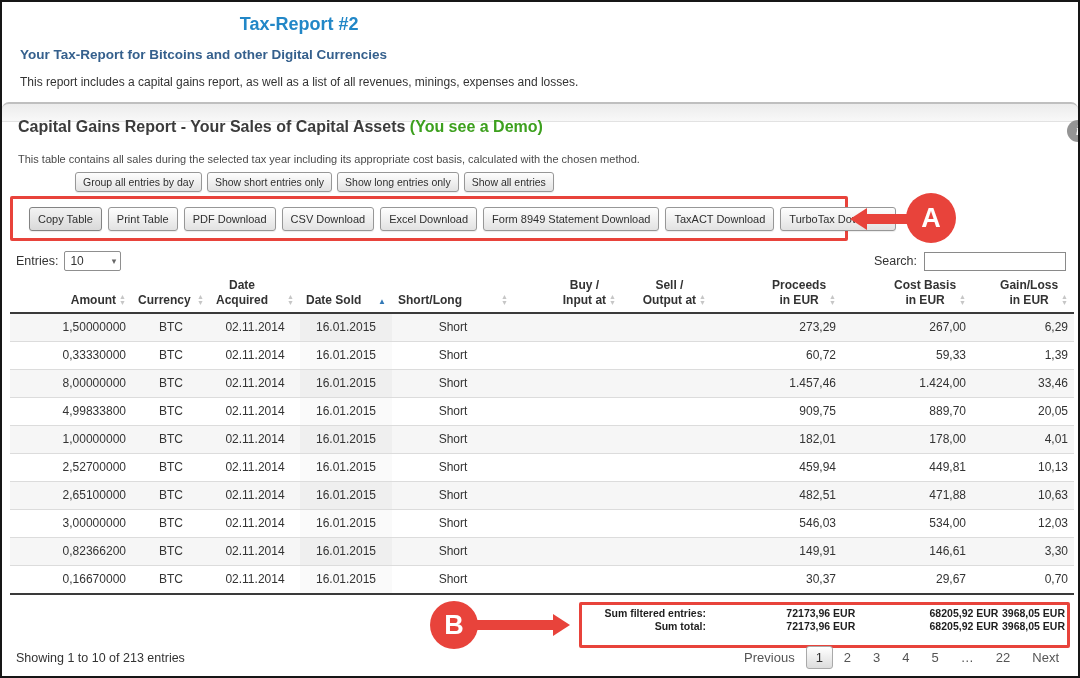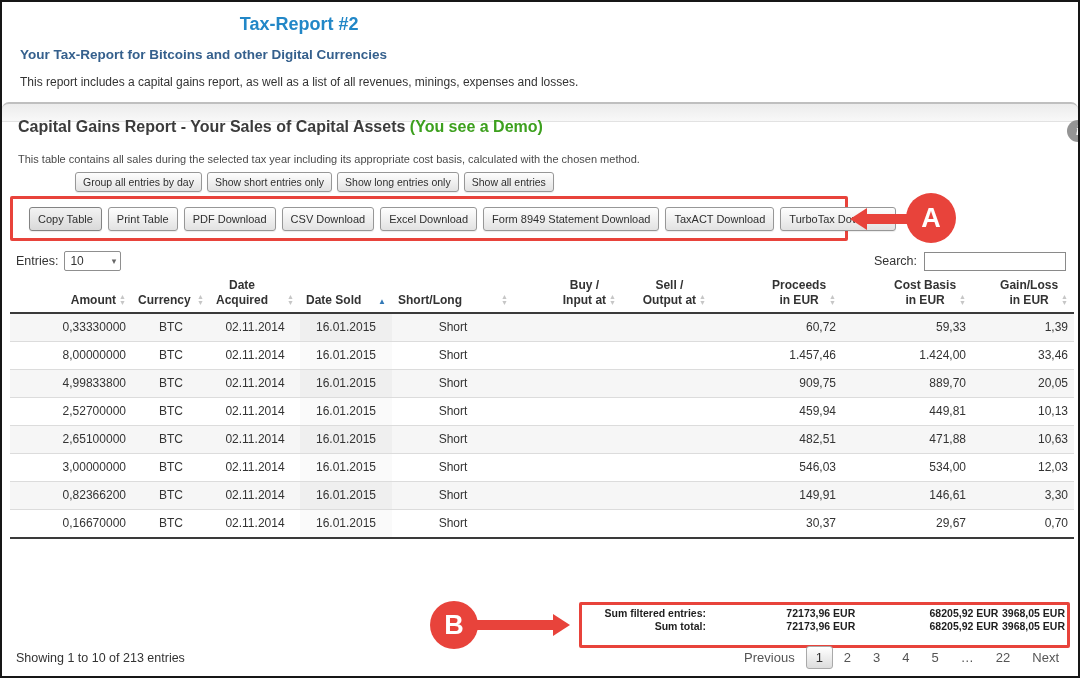--- a/index.html
+++ b/index.html
@@ -288,20 +288,32 @@
               <span class="sort">
                 <span>▲</span>
                 <span>▼</span>
               </span>
             </div>
           </th>
         </tr>
       </thead>
     <tbody>
         <tr>
+          <td class="a-right">1,50000000</td>
+          <td class="a-center">BTC</td>
+          <td class="a-center">02.11.2014</td>
+          <td class="a-center sorted">16.01.2015</td>
+          <td class="a-center">Short</td>
+          <td class="a-right"></td>
+          <td class="a-right"></td>
+          <td class="a-right">273,29</td>
+          <td class="a-right">267,00</td>
+          <td class="a-right">6,29</td>
+        </tr>
+        <tr>
           <td class="a-right">0,33330000</td>
           <td class="a-center">BTC</td>
           <td class="a-center">02.11.2014</td>
           <td class="a-center sorted">16.01.2015</td>
           <td class="a-center">Short</td>
           <td class="a-right"></td>
           <td class="a-right"></td>
           <td class="a-right">60,72</td>
           <td class="a-right">59,33</td>
           <td class="a-right">1,39</td>
@@ -322,20 +334,32 @@
           <td class="a-right">4,99833800</td>
           <td class="a-center">BTC</td>
           <td class="a-center">02.11.2014</td>
           <td class="a-center sorted">16.01.2015</td>
           <td class="a-center">Short</td>
           <td class="a-right"></td>
           <td class="a-right"></td>
           <td class="a-right">909,75</td>
           <td class="a-right">889,70</td>
           <td class="a-right">20,05</td>
+        </tr>
+        <tr>
+          <td class="a-right">1,00000000</td>
+          <td class="a-center">BTC</td>
+          <td class="a-center">02.11.2014</td>
+          <td class="a-center sorted">16.01.2015</td>
+          <td class="a-center">Short</td>
+          <td class="a-right"></td>
+          <td class="a-right"></td>
+          <td class="a-right">182,01</td>
+          <td class="a-right">178,00</td>
+          <td class="a-right">4,01</td>
         </tr>
         <tr>
           <td class="a-right">2,52700000</td>
           <td class="a-center">BTC</td>
           <td class="a-center">02.11.2014</td>
           <td class="a-center sorted">16.01.2015</td>
           <td class="a-center">Short</td>
           <td class="a-right"></td>
           <td class="a-right"></td>
           <td class="a-right">459,94</td>

